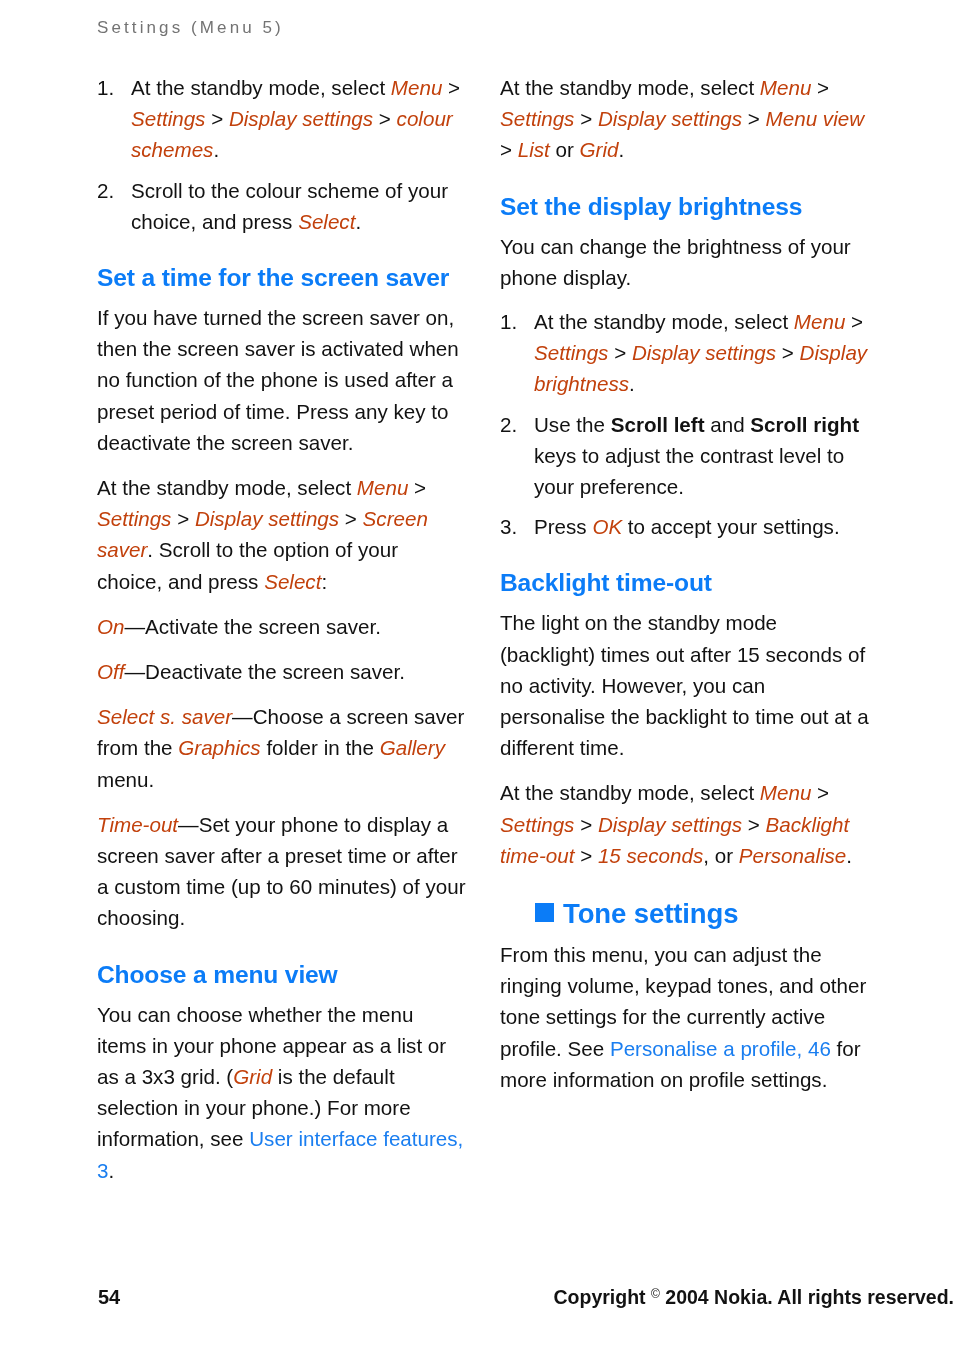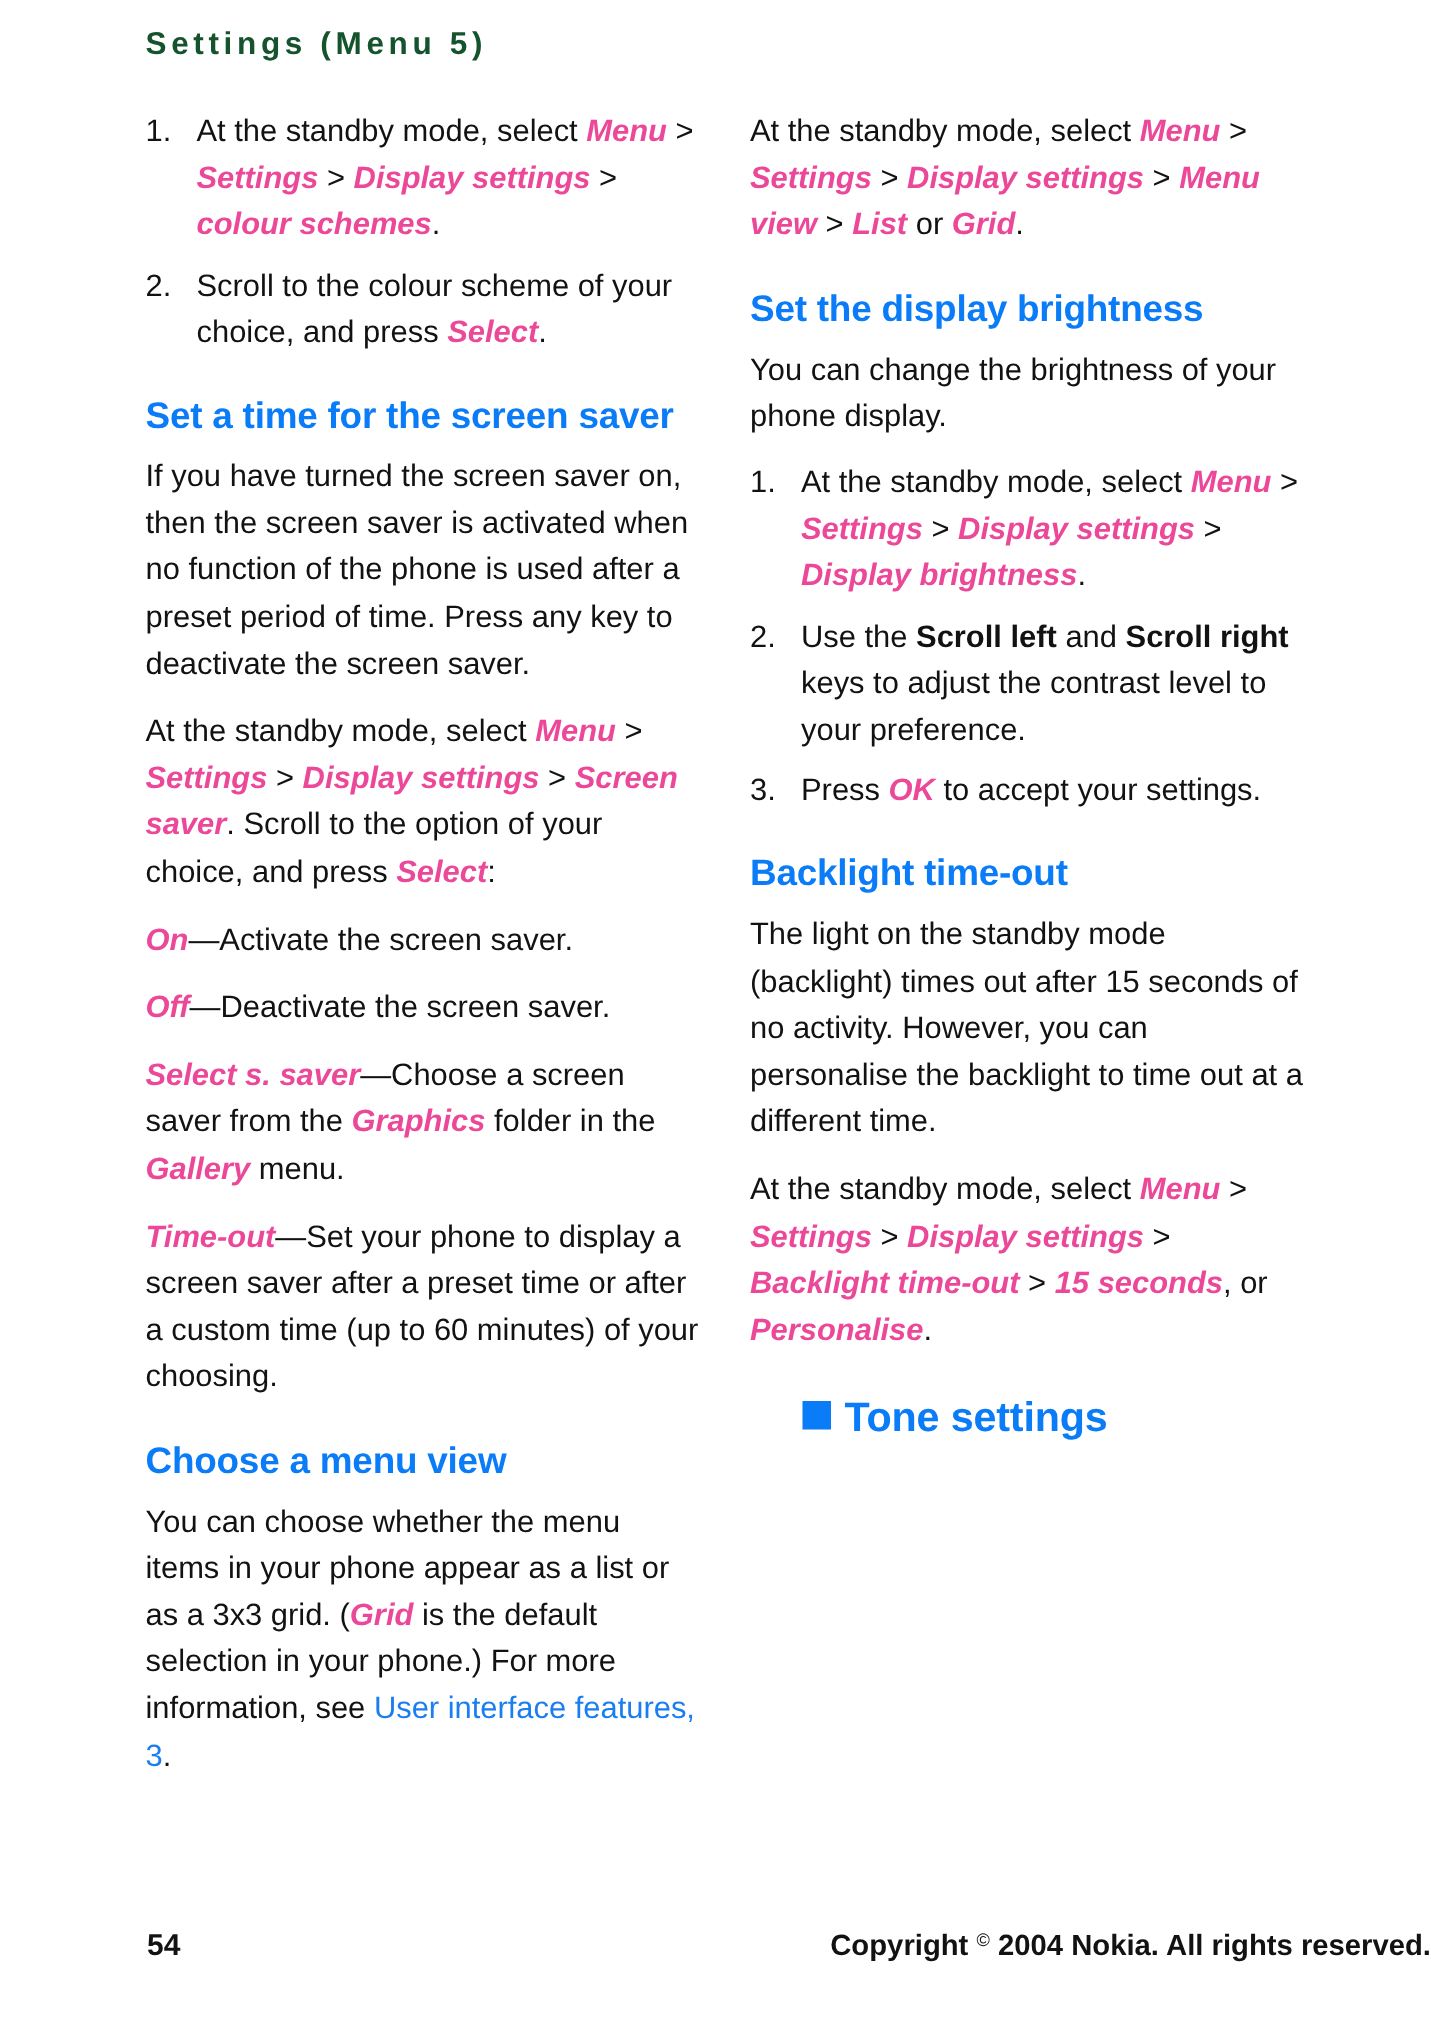--- a/index.html
+++ b/index.html
@@ -18,24 +18,24 @@
     background: #ffffff;
     overflow: hidden;
     box-sizing: border-box;
   }
 
   
   .running-head {
     position: absolute;
     left: 97px;
     top: 18px;
-    font-size: 21px;
+    font-size: 17px;
     letter-spacing: 3.1px;
-    color: #14532d;
-    font-weight: 700;
+    color: #737373;
+    font-weight: 400;
   }
 
   
   .columns {
     position: absolute;
     left: 97px;
     top: 72px;
     width: 772px;
     display: flex;
     gap: 34px;
@@ -106,23 +106,22 @@
     left: 0;
     top: 0;
     width: 26px;
     text-align: left;
     font-size: 20.6px;
     color: #121212;
   }
 
   
   .ui {
-    color: #ec4899;
+    color: #c2410c;
     font-style: italic;
-    font-weight: bold;
   }
   .lnk {
     color: #1a7ef0;
   }
   .bd { font-weight: 700; }
 
   
   .footer {
     position: absolute;
     left: 0;
@@ -205,20 +204,21 @@
         </ol>
 
       <h3 class="section">Backlight time-out</h3>
 
       <p>The light on the standby mode (backlight) times out after 15 seconds of no activity. However, you can personalise the backlight to time out at a different time.</p>
 
       <p><span>At the standby mode, select </span><span class="ui">Menu</span><span> &gt; </span><span class="ui">Settings</span><span> &gt; </span><span class="ui">Display settings</span><span> &gt; </span><span class="ui">Backlight time-out</span><span> &gt; </span><span class="ui">15 seconds</span><span>, or </span><span class="ui">Personalise</span><span>.</span></p>
 
       <h2 class="chapter"><span class="sq"></span><span>Tone settings</span></h2>
 
+      <p><span>From this menu, you can adjust the ringing volume, keypad tones, and other tone settings for the currently active profile. See </span><span class="lnk">Personalise a profile, 46</span><span> for more information on profile settings.</span></p>
 
     </div>
   </div>
 
   <div class="footer">
     <span class="folio">54</span>
     <span class="copyright"><span>Copyright </span><sup>©</sup><span> 2004 Nokia. All rights reserved.</span></span>
   </div>
 
 </div>

